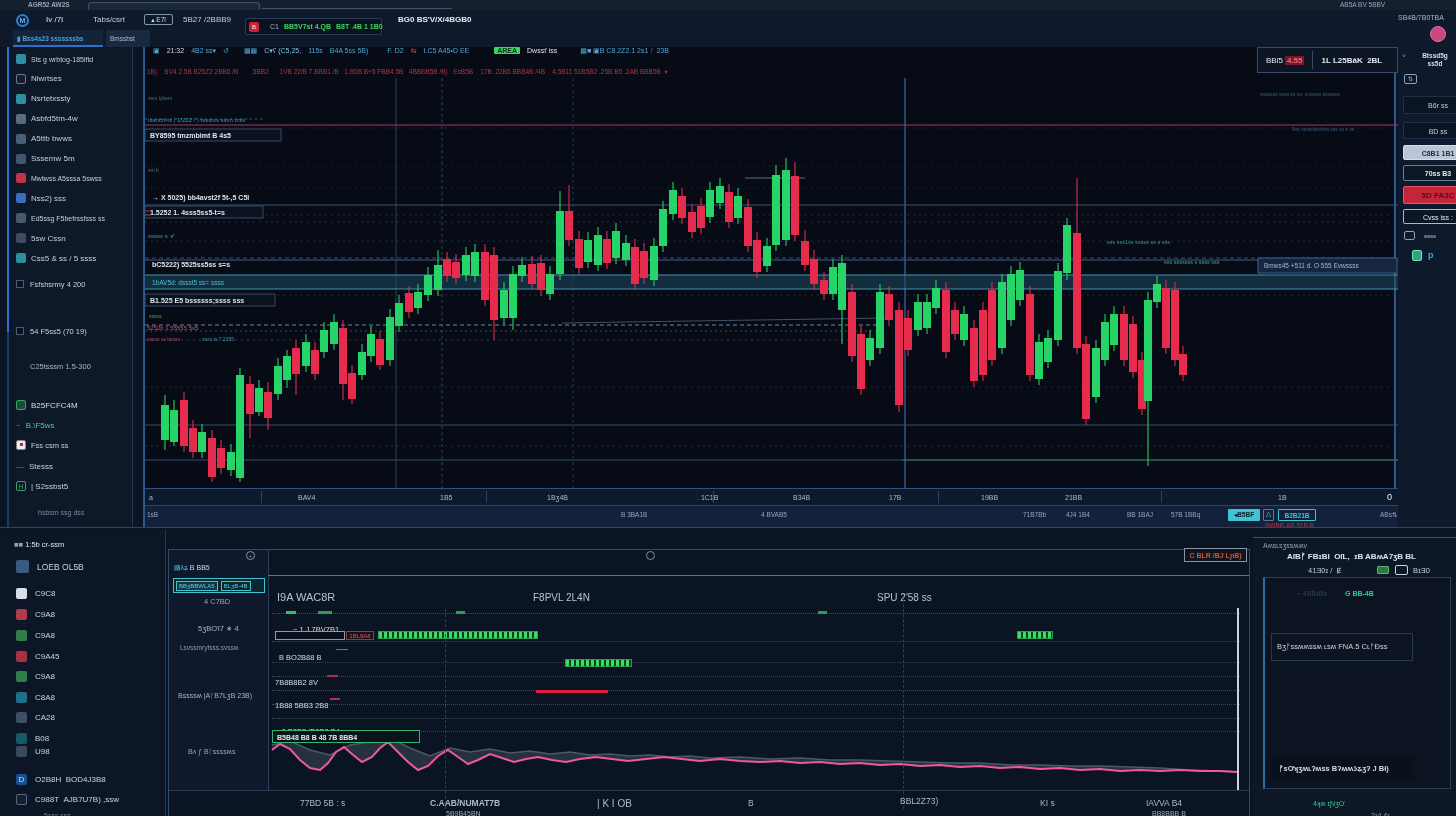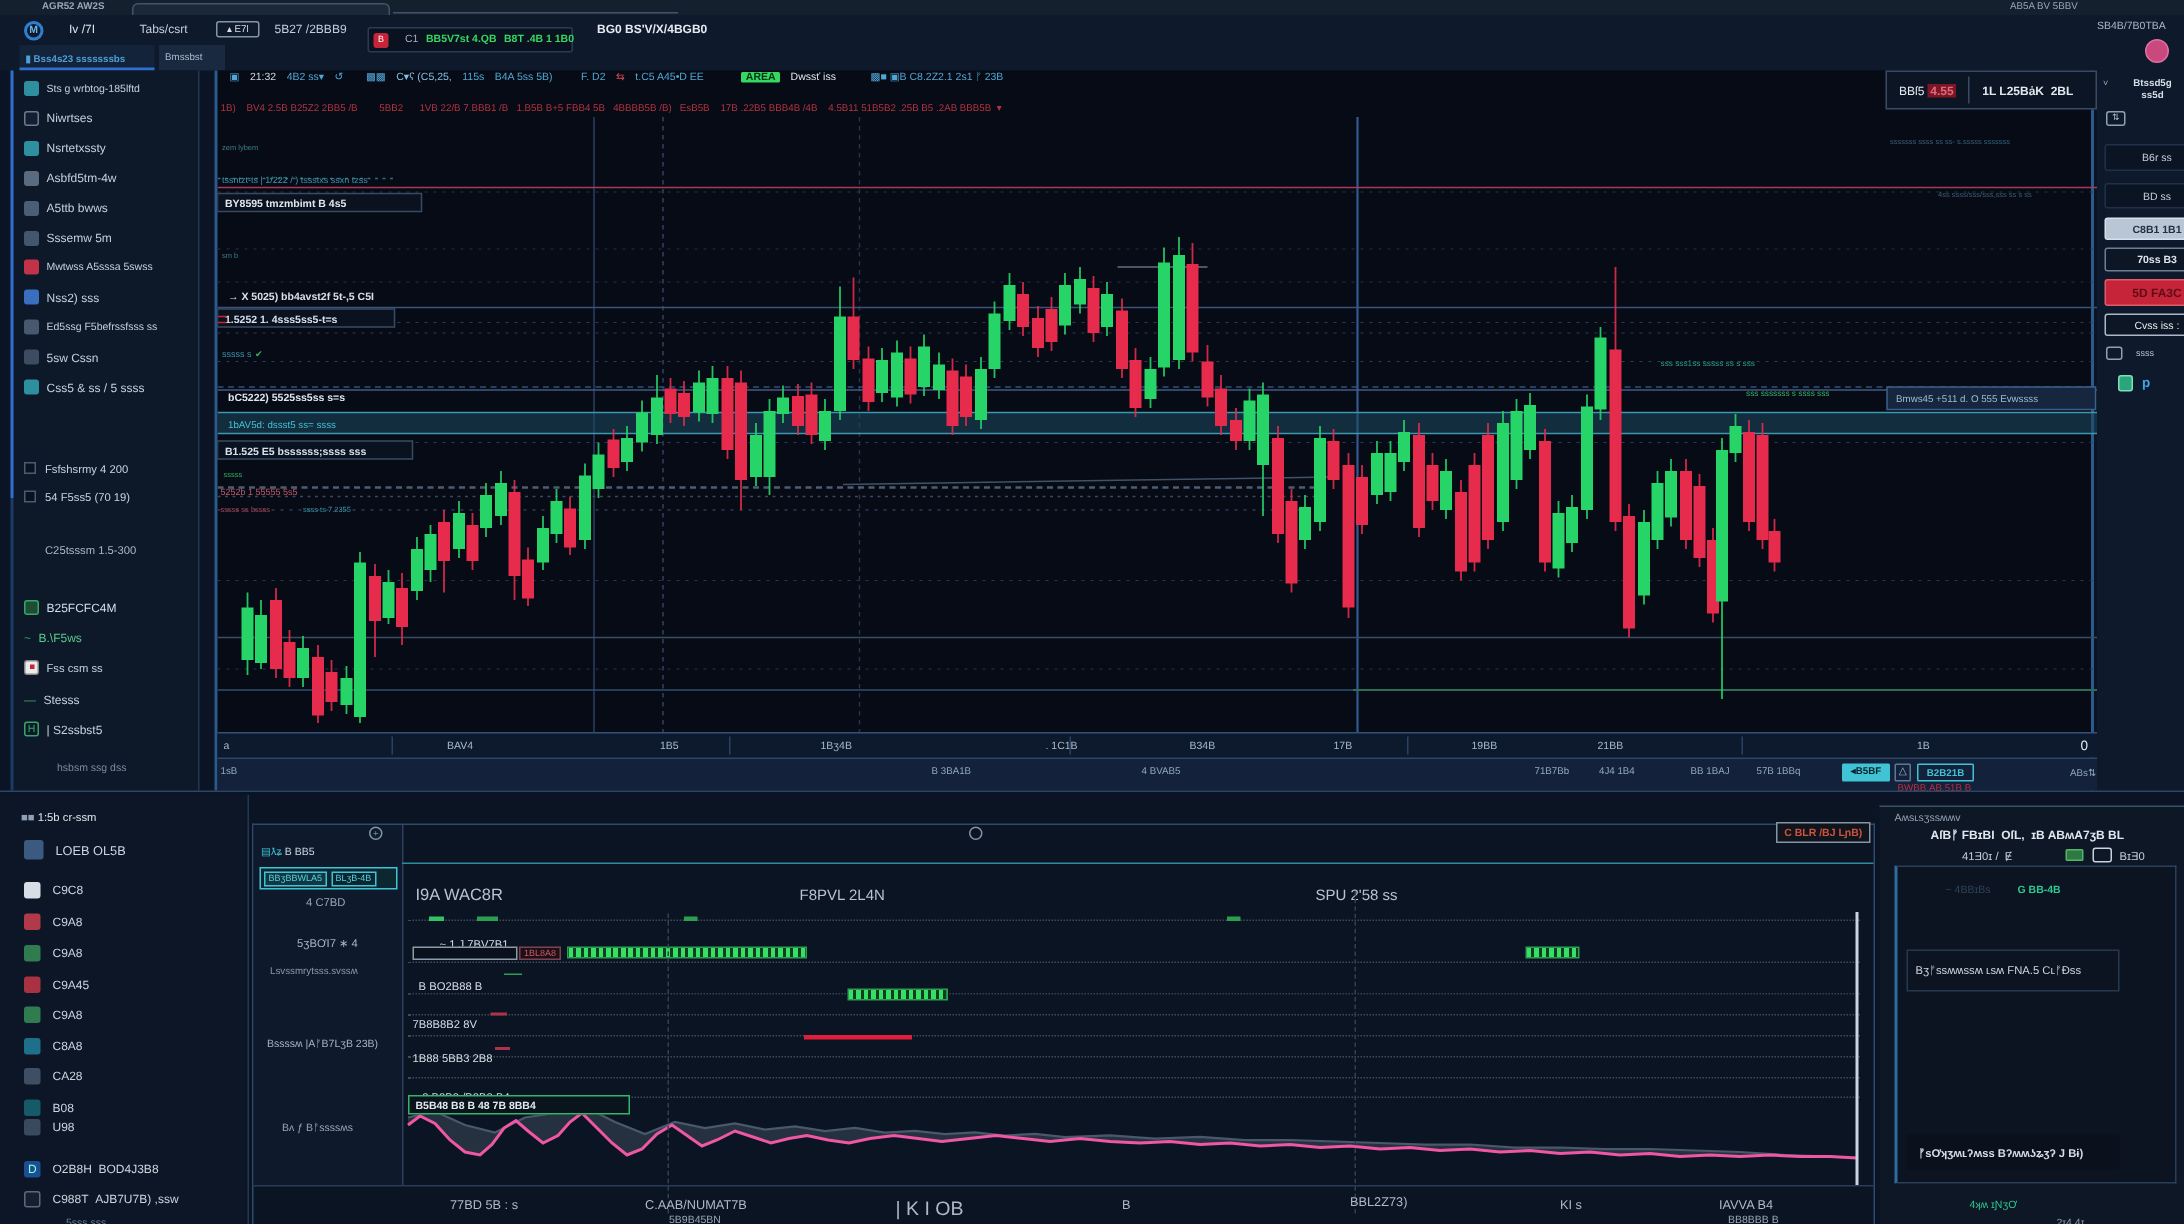--- a/index.html
+++ b/index.html
@@ -118,21 +118,21 @@
         <span>Ed5ssg  F5befrssfsss ss</span>
       </div>
 <div class="sitem" style="top:184.1px;font-size:8px">
         <span class="sic" style="background:#3c4c62"></span>
         <span>5sw  Cssn</span>
       </div>
 <div class="sitem" style="top:204.0px;font-size:8px">
         <span class="sic" style="background:#2e8fa0"></span>
         <span>Css5 &amp; ss / 5 ssss</span>
       </div>
-<div class="sitem" style="top:258px;font-size:7.5px;color:#c8d2dd">
+<div class="sitem" style="top:230px;font-size:7.5px;color:#c8d2dd">
         <span class="cbx"></span>
         <span>Fsfshsrmy  4 200</span>
       </div>
 <div class="sitem" style="top:277px;font-size:7.5px;color:#c8d2dd">
         <span class="cbx"></span>
         <span>54 F5ss5 (70 19)</span>
       </div>
 <div class="sitem" style="top:312px;font-size:7.5px;color:#aab6c4">
         <span style="margin-right:14px"></span>
         <span>C25tsssm 1.5-300</span>
@@ -603,23 +603,23 @@
 <div style="position:absolute;left:159px;top:141px;width:11px;border-top:2px solid #b03246"></div>
 <div style="position:absolute;left:107px;top:167px;font-size:7.5px;color:#d5dde6;font-weight:normal;white-space:nowrap">1B88 5BB3 2B8</div>
 <div style="position:absolute;left:162px;top:164px;width:10px;border-top:2px solid #b03246"></div>
 <div style="position:absolute;left:368px;top:156px;width:72px;height:3px;background:#e01e3c"></div>
 <div style="position:absolute;left:107px;top:193px;font-size:7.5px;color:#d5dde6;font-weight:normal;white-space:nowrap">~ 8 B8B3 /B8B8 B4</div>
 <div style="position:absolute;left:104px;top:196px;width:148px;height:13px;border:1px solid #35b36a;background:#0a141c;color:#e2e9ef;font-size:7px;font-weight:bold;line-height:13px;padding-left:4px;white-space:nowrap">B5B48 B8 B 48 7B 8BB4</div>
 <div style="position:absolute;left:277px;top:75px;height:200px;border-left:1px dashed #31404f"></div>
 <div style="position:absolute;left:735px;top:60px;height:215px;border-left:1px dashed #31404f"></div>
 <div style="position:absolute;left:1069px;top:74px;height:182px;border-left:2px solid #c9d4de"></div>
 <div style="position:absolute;left:132px;top:264px;font-size:8.5px;color:#aeb9c6;font-weight:normal;white-space:nowrap">77BD 5B : s</div>
-<div style="position:absolute;left:262px;top:264px;font-size:8.5px;color:#aeb9c6;font-weight:normal;white-space:nowrap">C.AAB/NUMAT7B</div>
+<div style="position:absolute;left:262px;top:264px;font-size:8.5px;color:#aeb9c6;font-weight:bold;white-space:nowrap">C.AAB/NUMAT7B</div>
 <div style="position:absolute;left:278px;top:276px;font-size:7px;color:#9aa8b6;font-weight:normal;white-space:nowrap">5B9B45BN</div>
-<div style="position:absolute;left:429px;top:264px;font-size:13px;color:#aeb9c6;font-weight:normal;white-space:nowrap">| K I OB</div>
+<div style="position:absolute;left:429px;top:264px;font-size:10px;color:#aeb9c6;font-weight:normal;white-space:nowrap">| K I OB</div>
 <div style="position:absolute;left:580px;top:264px;font-size:8.5px;color:#aeb9c6;font-weight:normal;white-space:nowrap">B</div>
 <div style="position:absolute;left:732px;top:262px;font-size:8.5px;color:#aeb9c6;font-weight:normal;white-space:nowrap">BBL2Z73)</div>
 <div style="position:absolute;left:872px;top:264px;font-size:8.5px;color:#aeb9c6;font-weight:normal;white-space:nowrap">KI s</div>
 <div style="position:absolute;left:978px;top:264px;font-size:8.5px;color:#aeb9c6;font-weight:normal;white-space:nowrap">IAVVA B4</div>
 <div style="position:absolute;left:984px;top:276px;font-size:7px;color:#9aa8b6;font-weight:normal;white-space:nowrap">BB8BBB  B</div>
   <div class="axrow"></div>
 </div>
 
 <div id="brpanel">
   <div style="position:absolute;left:10px;top:4px;color:#93a2b2;font-size:7px">Aʍsʟsʒssʍʍv</div>

